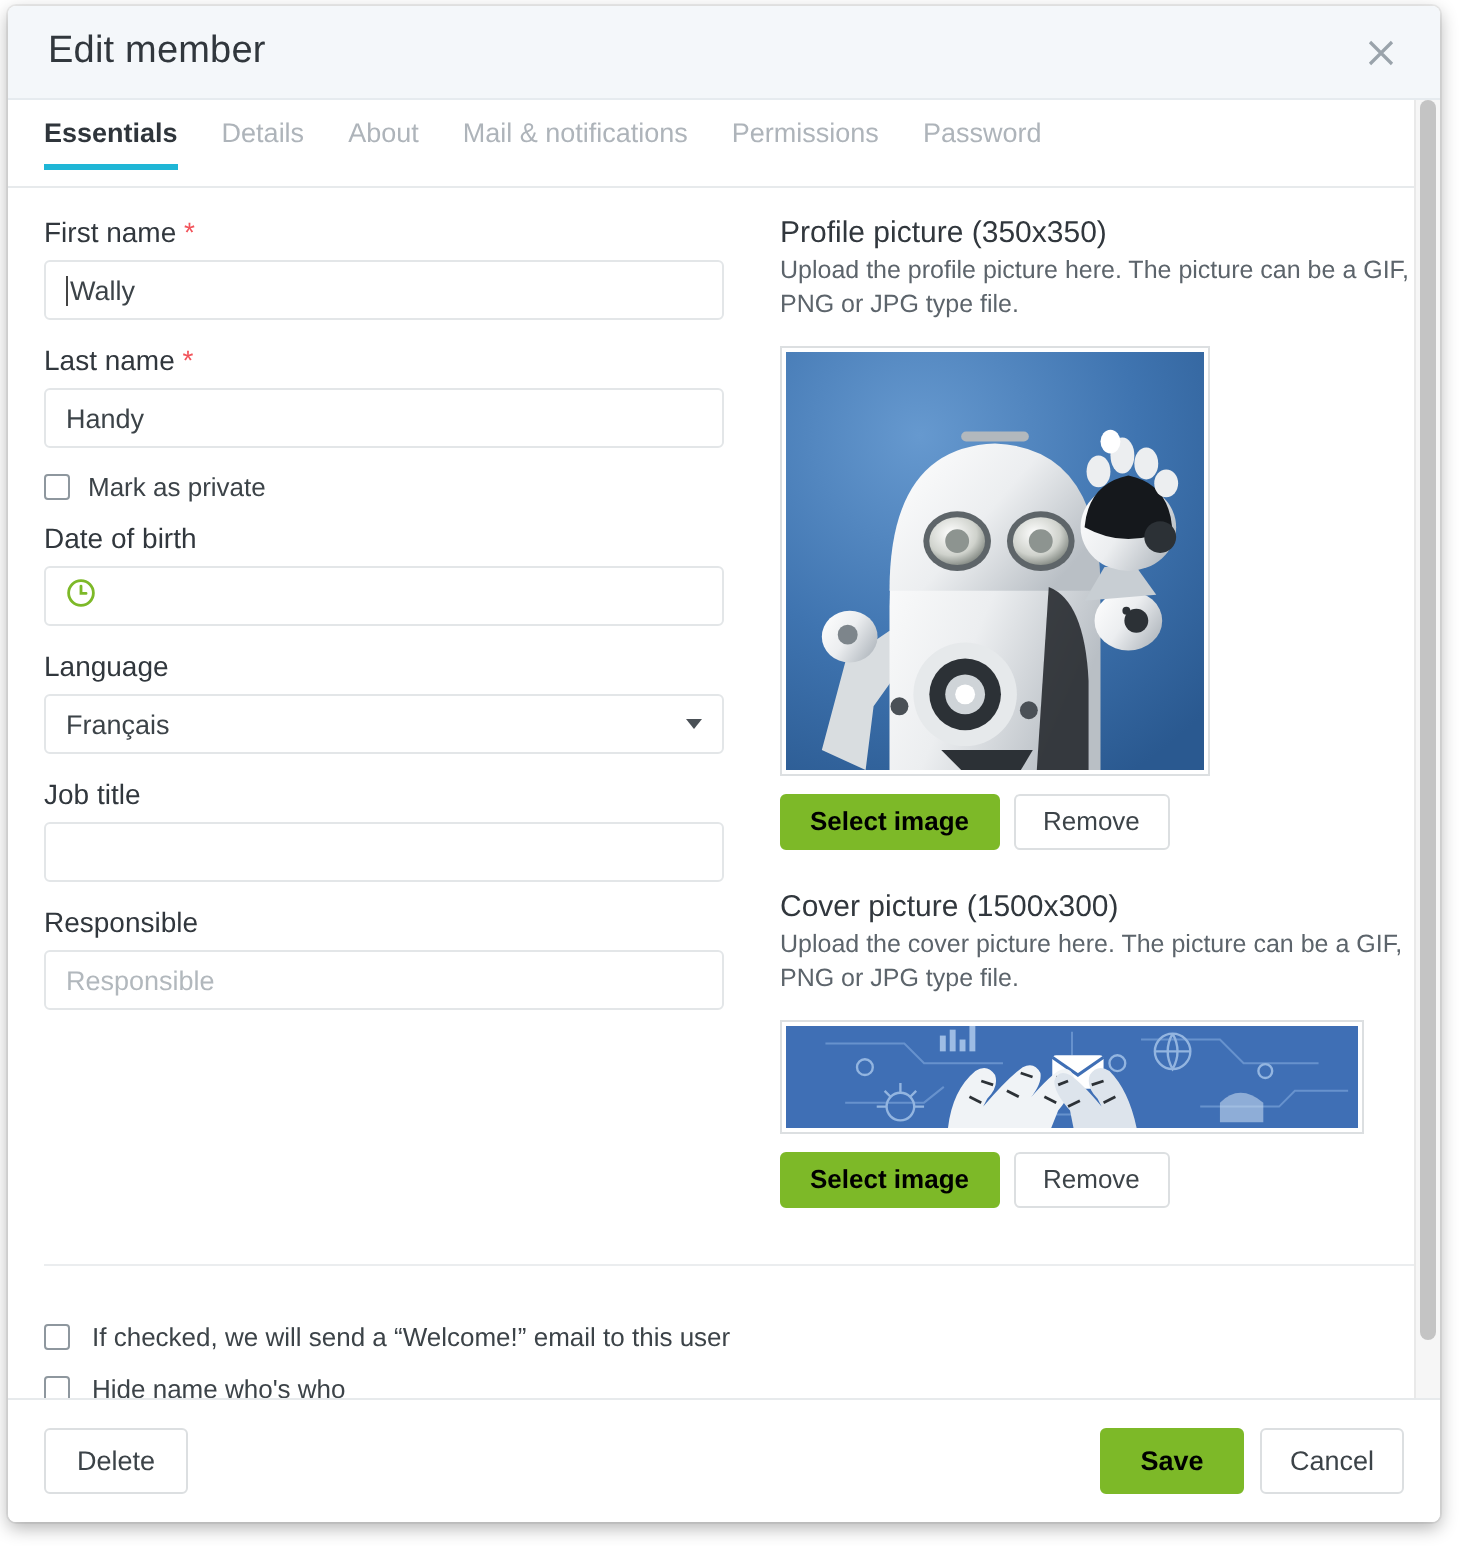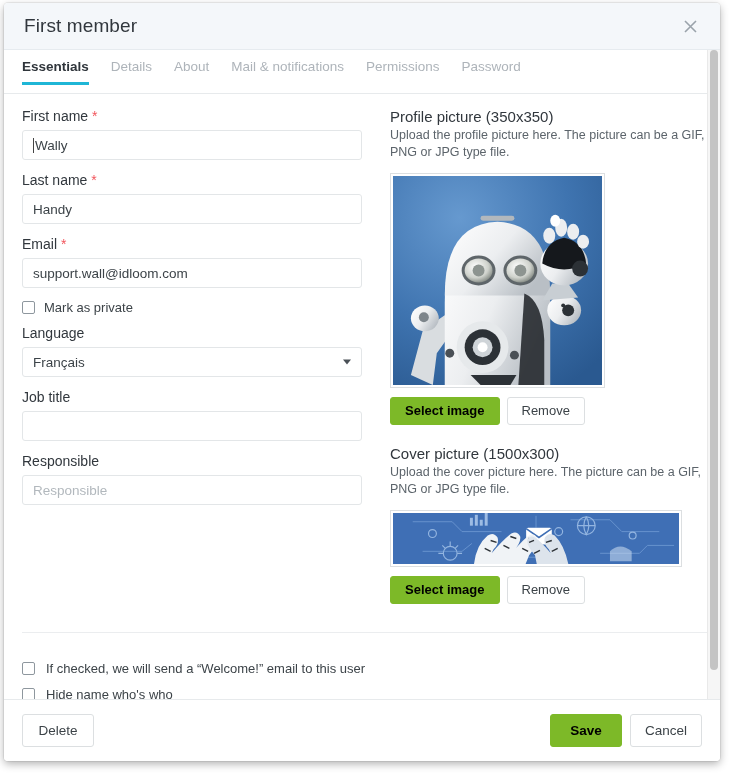--- a/index.html
+++ b/index.html
@@ -308,21 +308,21 @@
     min-width: 72px;
     font-size: 13.5px;
   }
 </style>
 </head>
 <body>
 
 <div class="modal">
 
   <div class="modal-header">
-    <div class="modal-title">First member</div>
+    <div class="modal-title">Edit member</div>
     <div class="close-btn">
       <svg width="13" height="13" viewBox="0 0 13 13" aria-hidden="true">
         <path d="M1 1 L12 12 M12 1 L1 12" stroke="#9aa3ab" stroke-width="1.6" fill="none"></path>
       </svg>
     </div>
   </div>
 
   <div class="modal-body">
     <div class="scroll-inner">
 
@@ -353,35 +353,38 @@
           <div class="field">
             <label class="field-label">
               <span>Last name</span>
               <span class="req">*</span>
             </label>
             <div class="text-input">
               <span>Handy</span>
             </div>
           </div>
 
-          <div class="field">
-            <label class="field-label">
-              <span>Email</span>
-              <span class="req">*</span>
-            </label>
-            <div class="text-input">
-              <span>support.wall@idloom.com</span>
-            </div>
-          </div>
 
           <div class="checkrow">
             <span class="cbox"></span>
             <span class="cb-label">Mark as private</span>
           </div>
 
+          <div class="field">
+            <label class="field-label">Date of birth</label>
+            <div class="text-input clock-wrap">
+              <span>
+                <svg width="15" height="15" viewBox="0 0 16 16" aria-hidden="true">
+                  <circle cx="8" cy="8" r="6.6" fill="none" stroke="#7db928" stroke-width="1.5"></circle>
+                  <path d="M8 4.3 L8 8.2 L10.7 8.2" fill="none" stroke="#7db928" stroke-width="1.5" stroke-linecap="round"></path>
+                </svg>
+              </span>
+              <span></span>
+            </div>
+          </div>
 
           <div class="field">
             <label class="field-label">Language</label>
             <div class="text-input select-input">
               <span>Français</span>
               <span class="select-arrow"></span>
             </div>
           </div>
 
           <div class="field">

